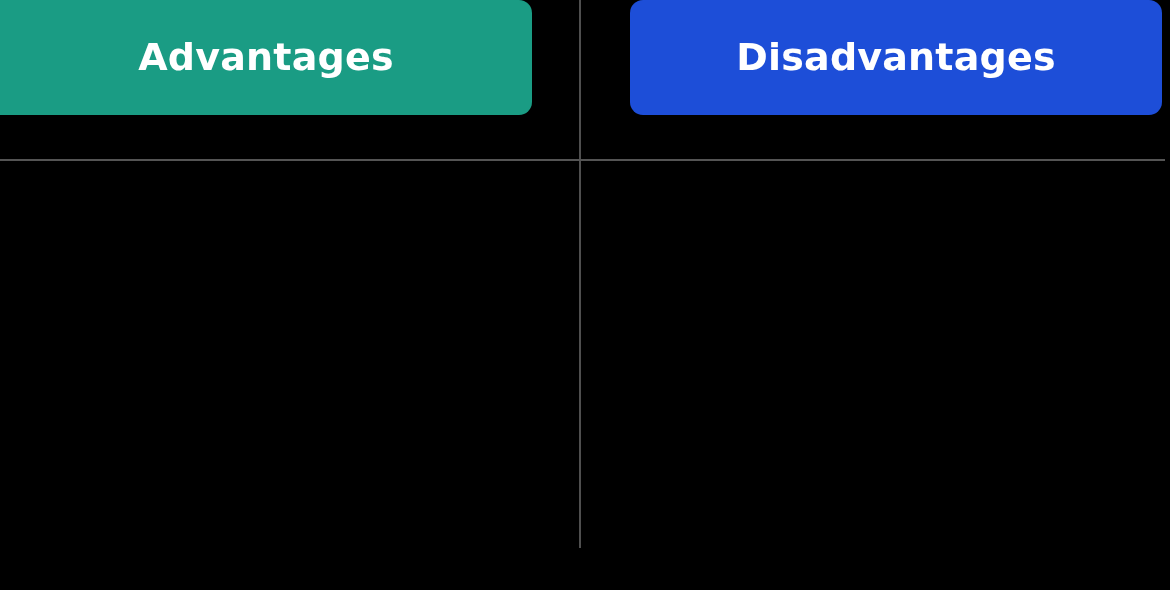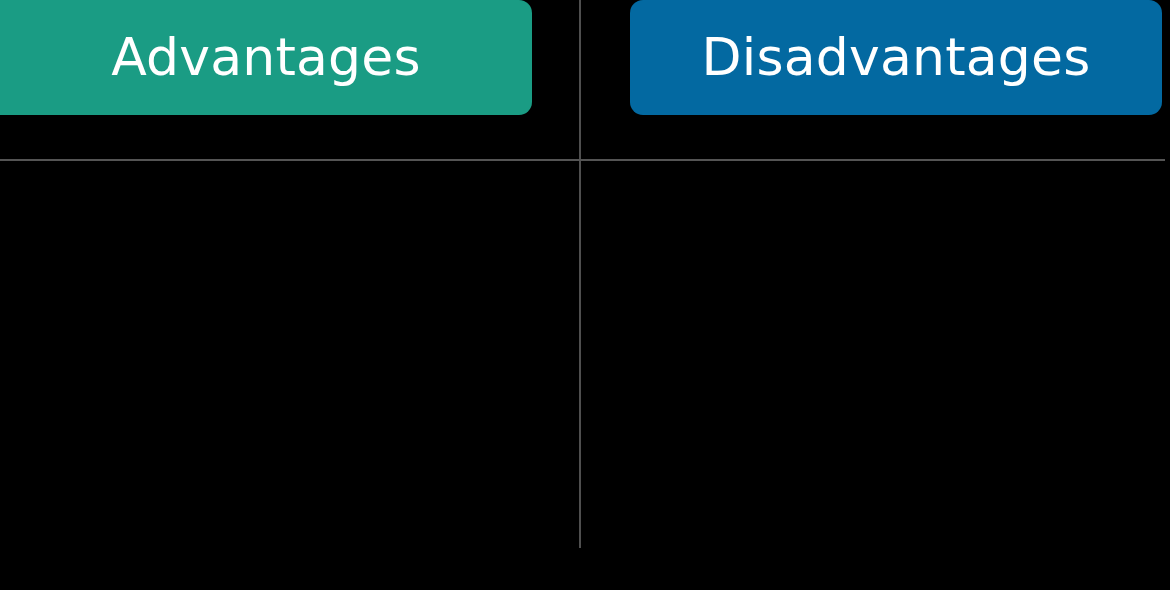--- a/index.html
+++ b/index.html
@@ -43,42 +43,42 @@
     position: absolute;
     top: 0px;
     height: 115px;
     border-radius: 13px;
     display: flex;
     align-items: center;
     justify-content: center;
     box-sizing: border-box;
   }
   .badge-label {
-    font-size: 52px;
+    font-size: 38px;
     line-height: 1;
-    font-weight: 400;
+    font-weight: 700;
     color: #ffffff;
     letter-spacing: 0.2px;
     white-space: nowrap;
     padding-bottom: 2px;
   }
 
   .badge-advantages {
     left: -14px;
     width: 546px;
     background: #1a9c84;
   }
   .badge-advantages .badge-label {
     padding-left: 14px;
   }
 
   .badge-disadvantages {
     left: 630px;
     width: 532px;
-    background: #0369a1;
+    background: #1d4ed8;
   }
 
   
   .column-body {
     position: absolute;
     top: 161px;
     height: 387px;
     box-sizing: border-box;
   }
   .column-body-left {

